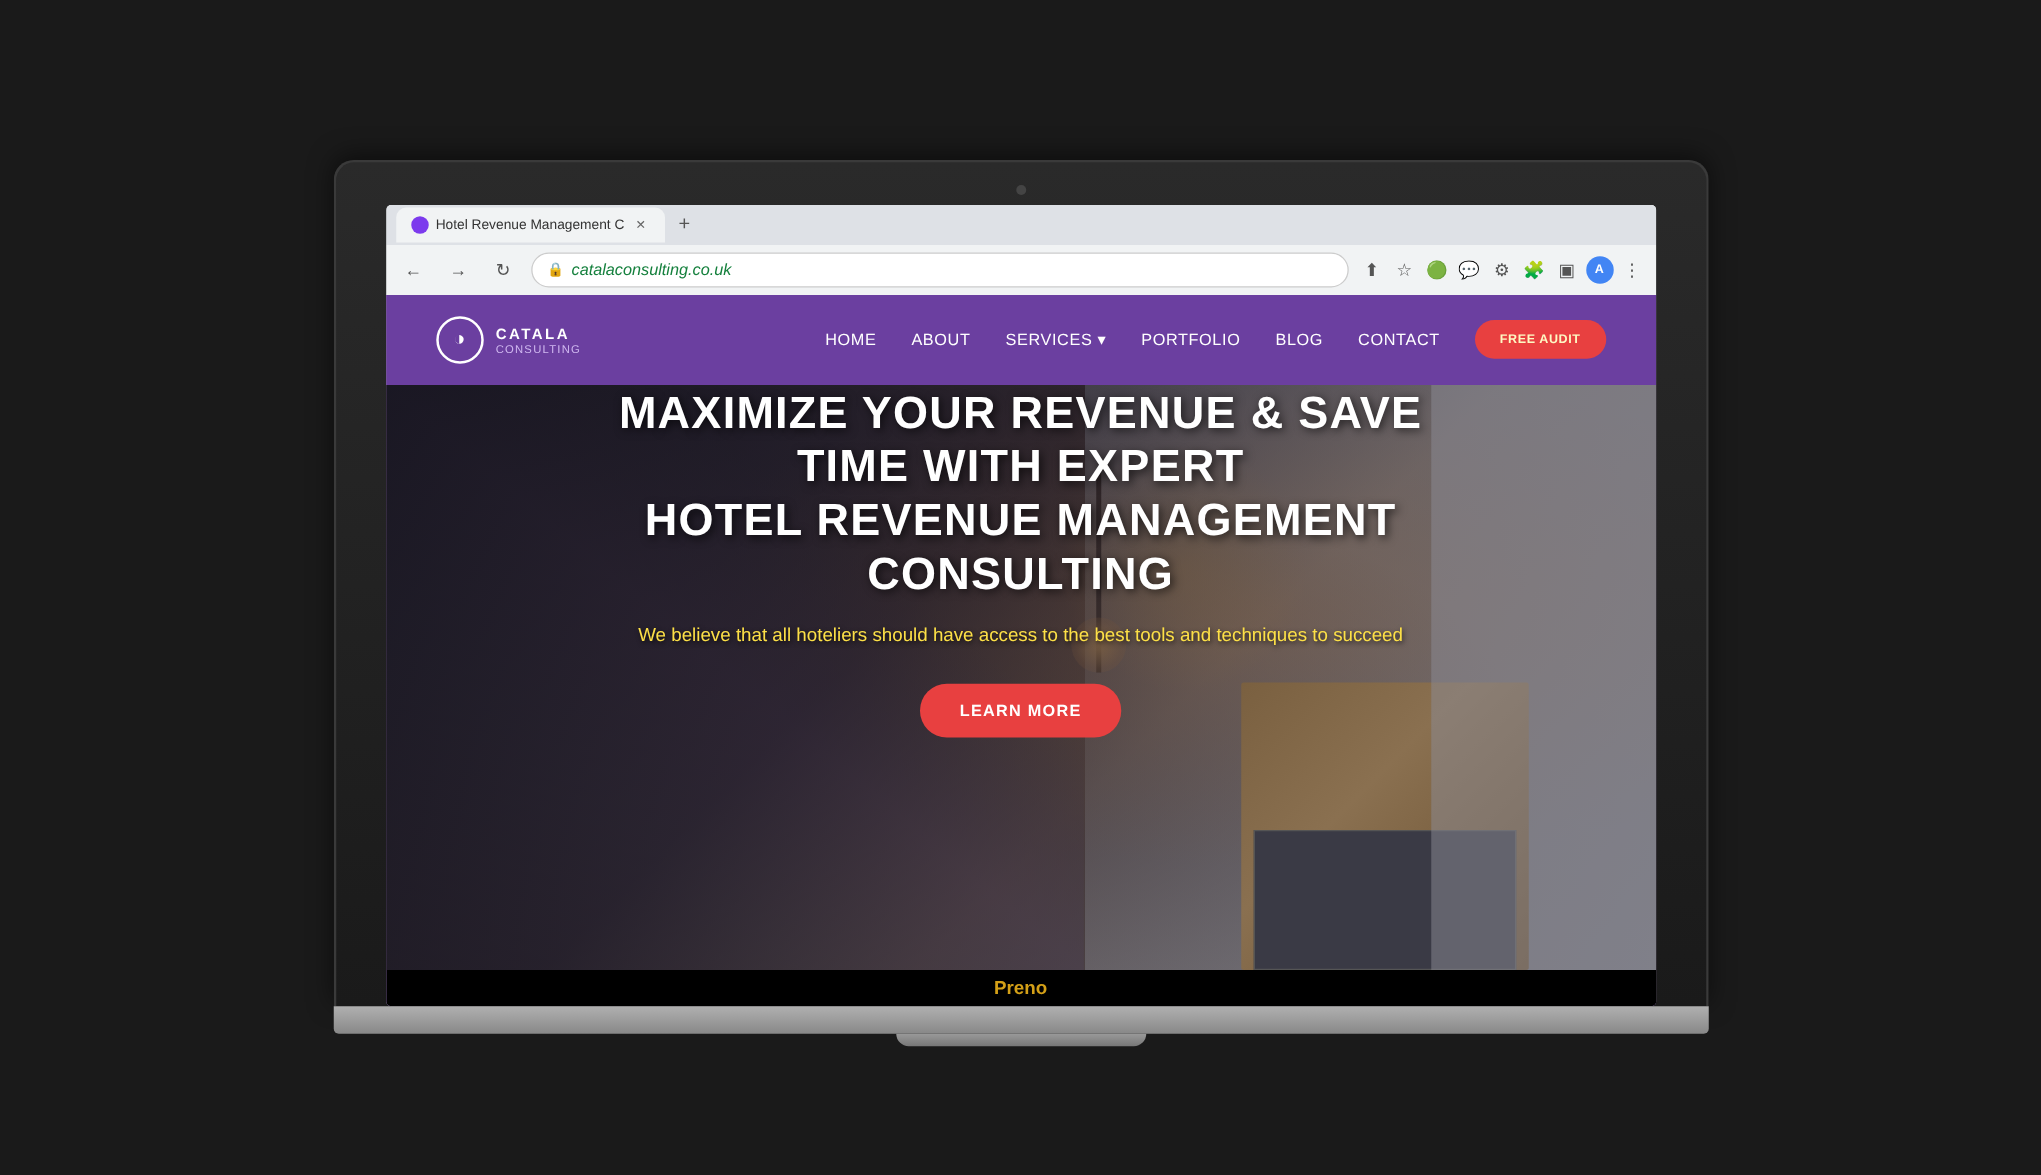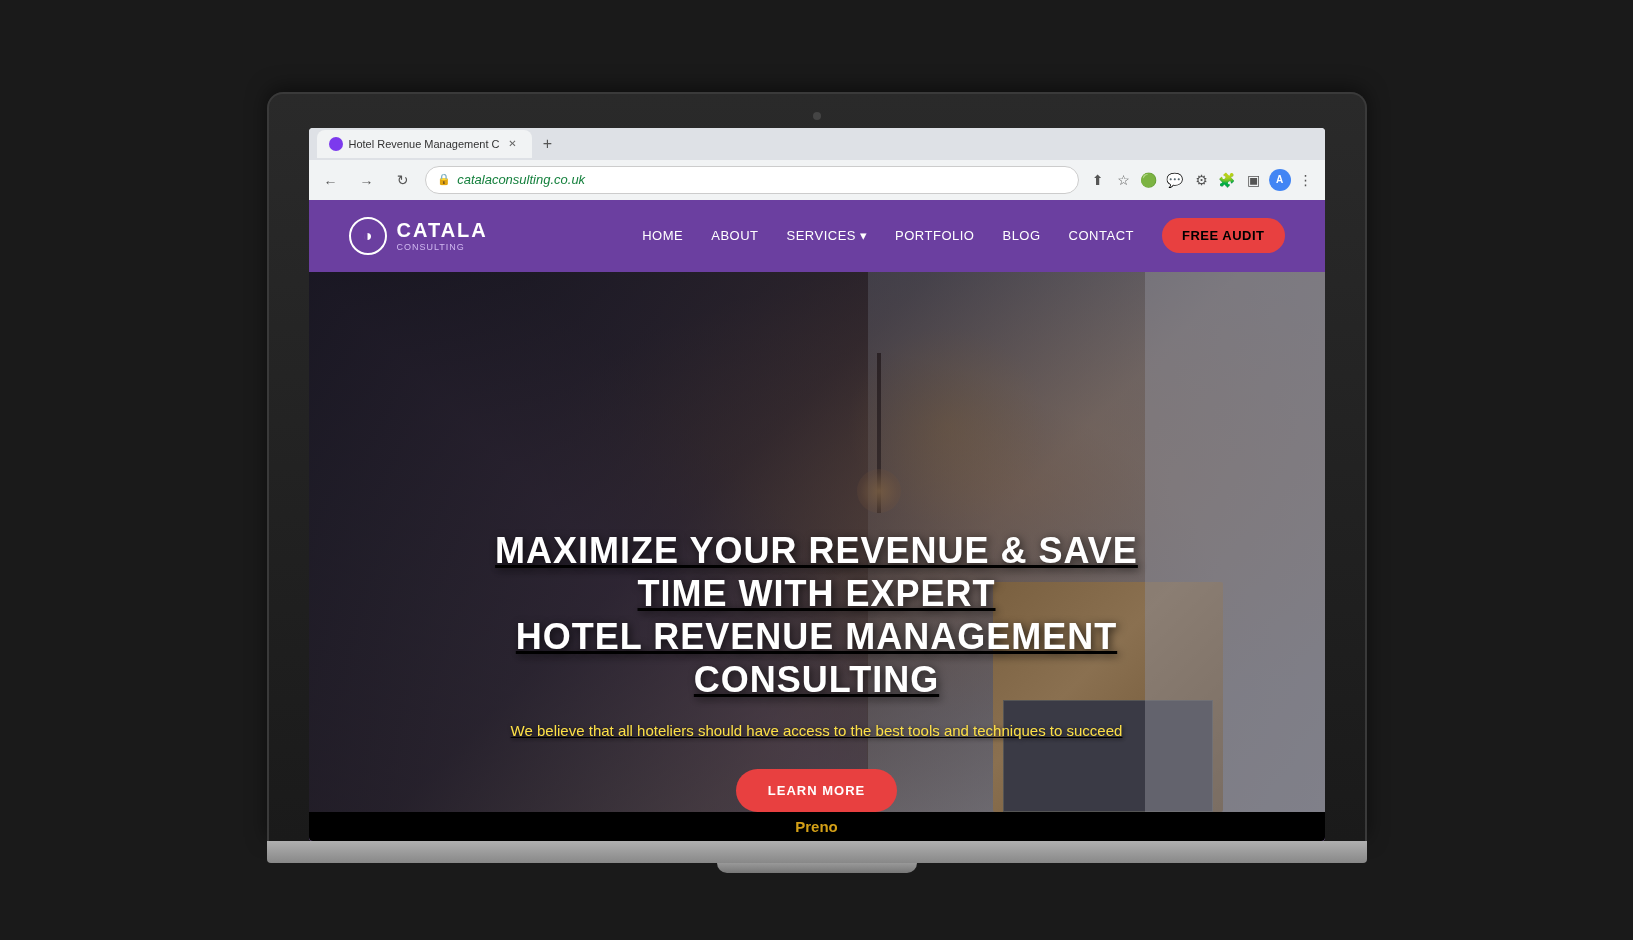--- a/index.html
+++ b/index.html
@@ -238,21 +238,21 @@
       color: white;
       font-size: 16px;
     }
 
     .logo-text {
       display: flex;
       flex-direction: column;
     }
 
     .logo-name {
-      font-size: 20px;
+      font-size: 12px;
       font-weight: bold;
       letter-spacing: 2px;
       color: white;
     }
 
     .logo-sub {
       font-size: 9px;
       letter-spacing: 1px;
       color: #d0b8f0;
     }
@@ -273,39 +273,38 @@
     }
 
     .nav-link-services {
       display: flex;
       align-items: center;
       gap: 4px;
     }
 
     .nav-free-audit {
       background: #e84040;
-      color: #000000;
+      color: #fef9c3;
       padding: 10px 20px;
       border-radius: 25px;
-      font-size: 13px;
+      font-size: 10px;
       font-weight: bold;
       letter-spacing: 0.5px;
       cursor: pointer;
       border: none;
     }
 
     
     .hero {
       position: relative;
-      height: 540px;
+      height: 468px;
       overflow: hidden;
       display: flex;
-      align-items: flex-end;
-      justify-content: center;
-      text-decoration: underline;
+      align-items: flex-start;
+      justify-content: center;
     }
 
     .hero-bg {
       position: absolute;
       inset: 0;
       background: linear-gradient(135deg, 
         rgba(20,20,30,0.85) 0%, 
         rgba(40,35,45,0.7) 40%,
         rgba(80,70,70,0.6) 60%,
         rgba(100,100,110,0.7) 100%

